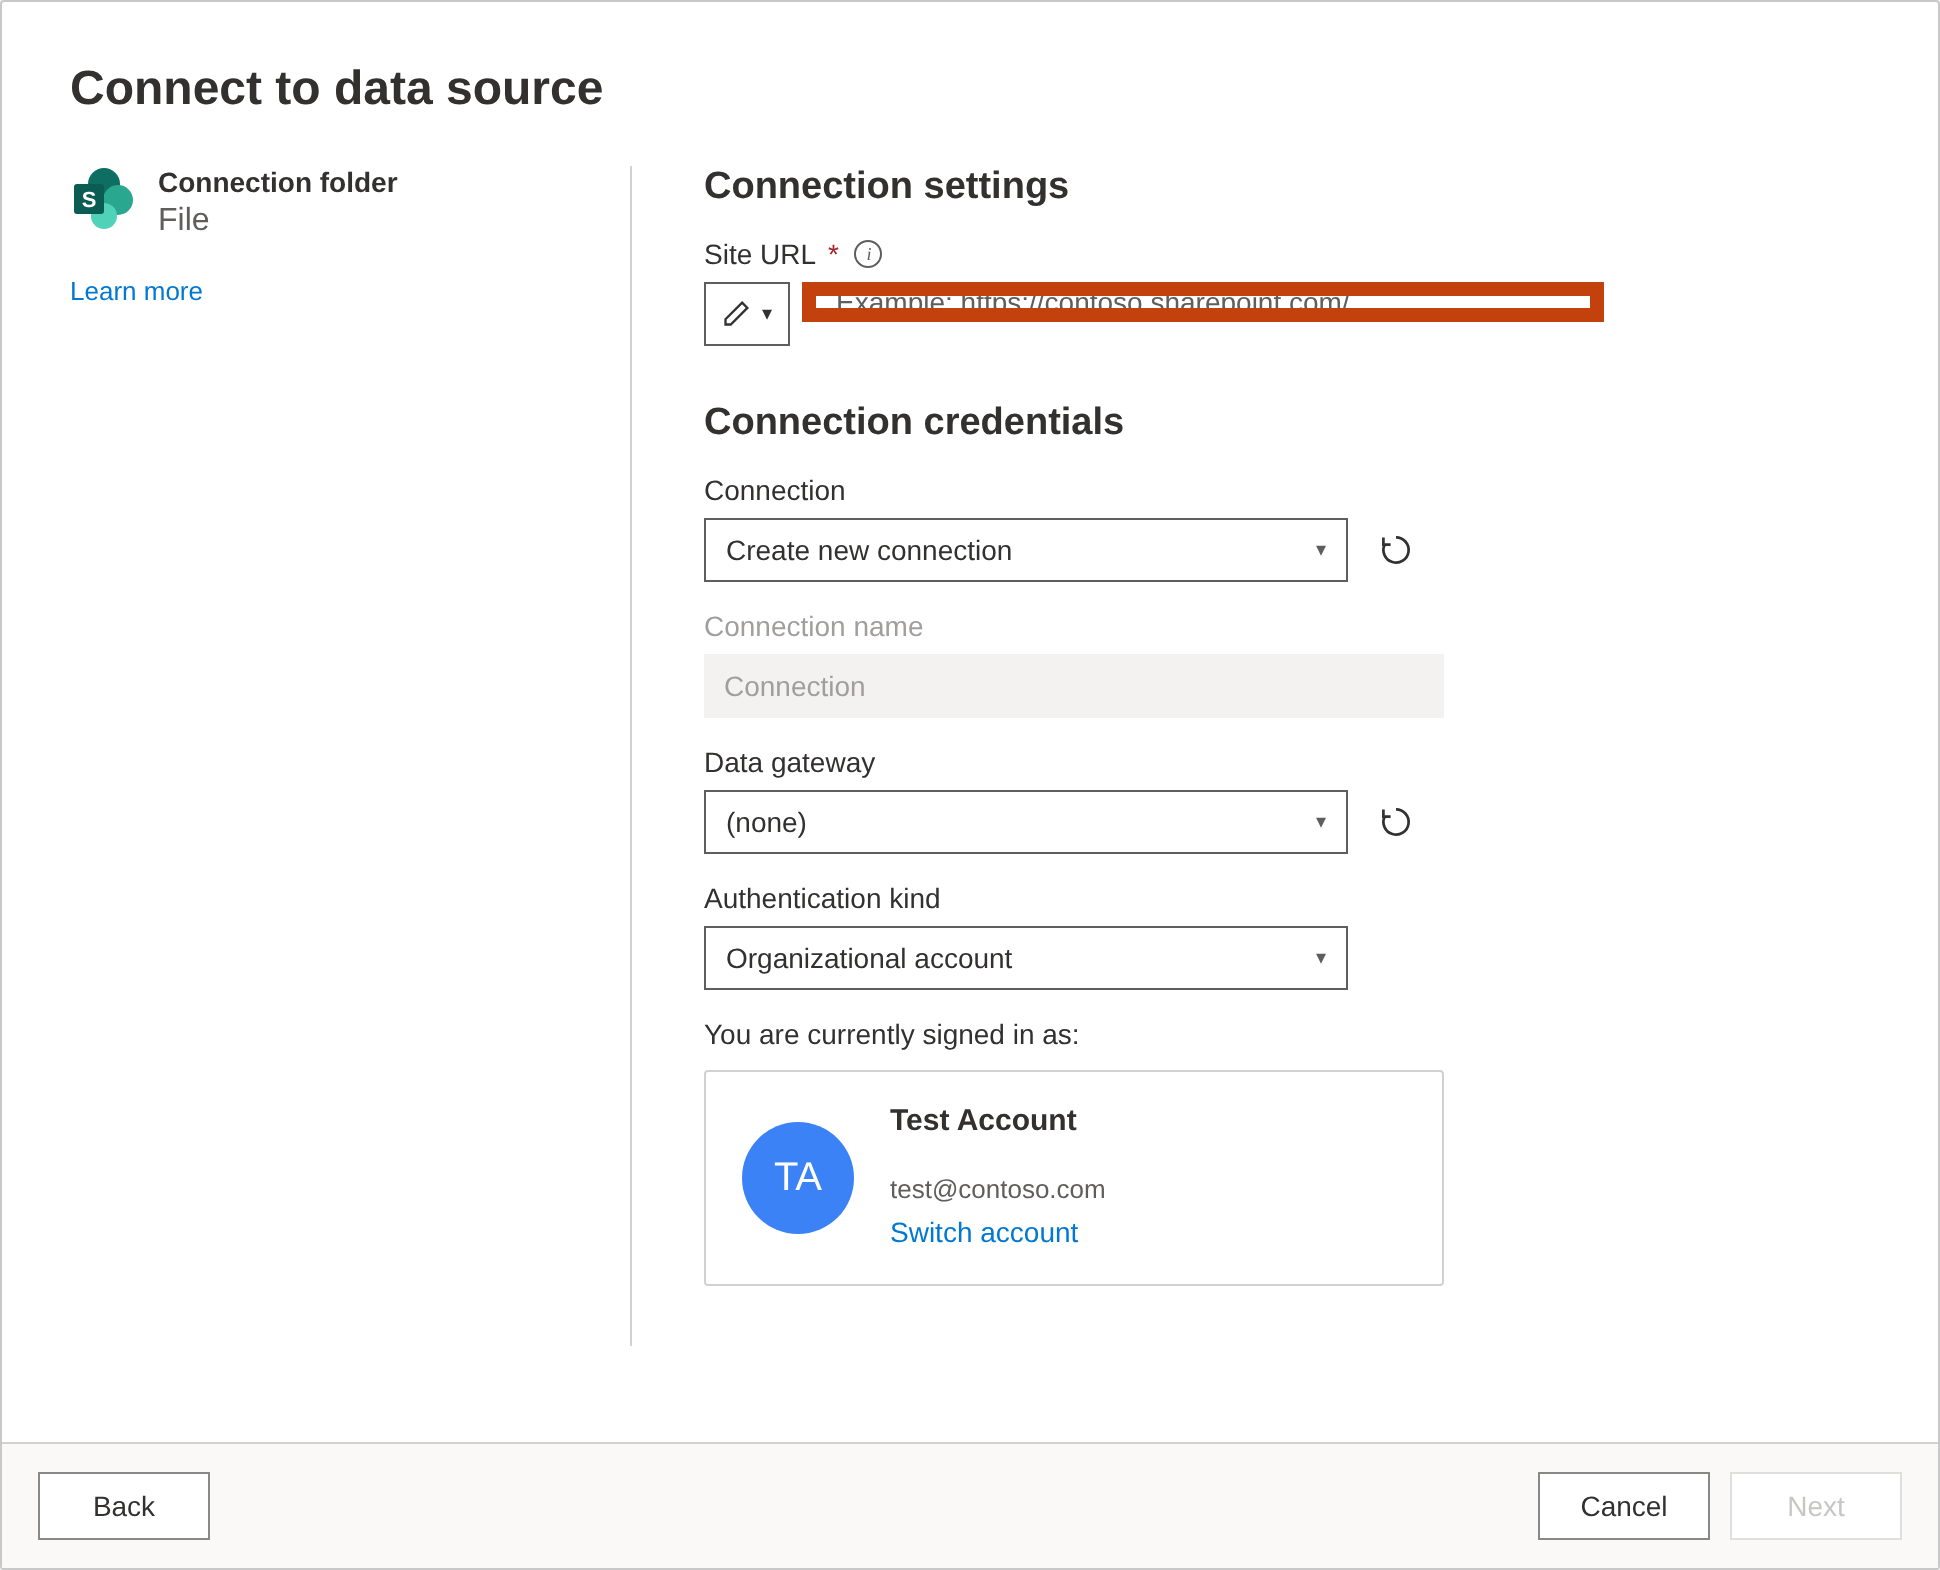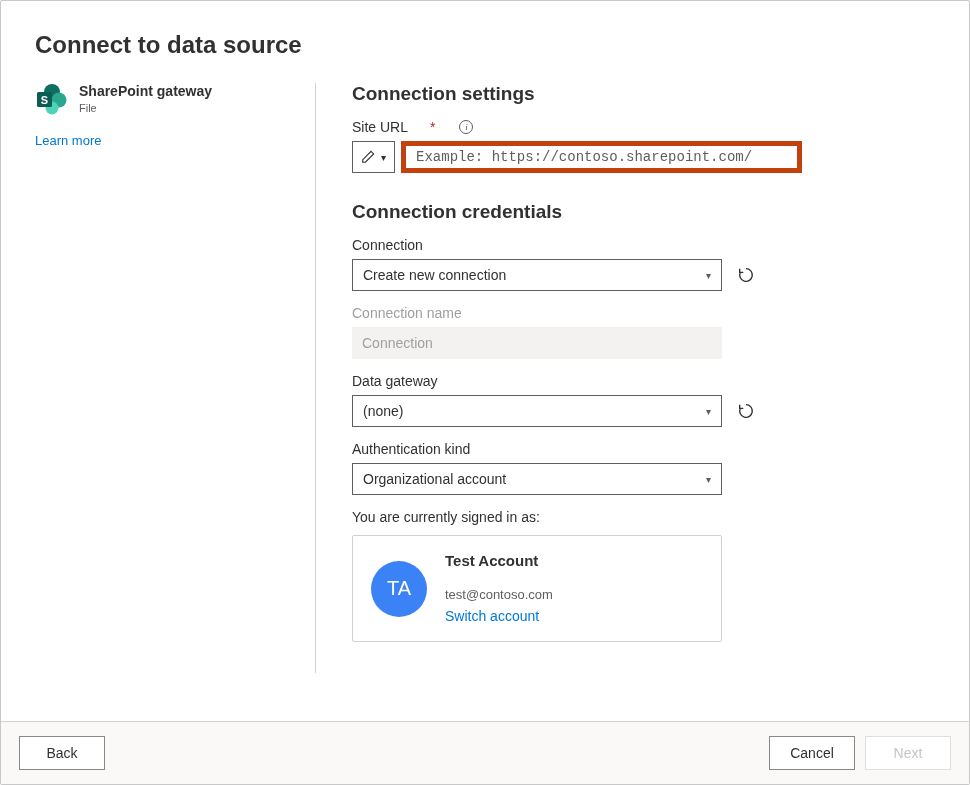--- a/index.html
+++ b/index.html
@@ -65,21 +65,21 @@
     height: 32px;
     flex-shrink: 0;
   }
   .source-title {
     font-size: 14px;
     font-weight: 600;
     color: #323130;
     line-height: 1.2;
   }
   .source-sub {
-    font-size: 11px;
+    font-size: 16px;
     color: #605e5c;
     margin-top: 2px;
   }
   .learn-more {
     display: inline-block;
     margin-top: 18px;
     font-size: 13px;
     color: #0078d4;
     text-decoration: none;
     cursor: pointer;
@@ -90,21 +90,21 @@
     color: #323130;
     margin: 0 0 14px 0;
   }
   .section-heading.second { margin-top: 28px; }
   .field-label {
     font-size: 14px;
     color: #323130;
     margin-bottom: 6px;
     display: flex;
     align-items: center;
-    gap: 20px;
+    gap: 4px;
   }
   .field-label.disabled { color: #a19f9d; }
   .req { color: #a4262c; margin-left: 2px; }
   .info-icon {
     width: 14px; height: 14px;
     border: 1px solid #605e5c;
     border-radius: 50%;
     display: inline-flex;
     align-items: center;
     justify-content: center;
@@ -129,39 +129,39 @@
     padding: 0 8px;
     height: 32px;
     background: #fff;
     cursor: pointer;
     font-size: 14px;
   }
   .edit-dropdown svg.pencil { width:14px; height:14px; }
   .chev { font-size: 10px; color: #323130; }
   .text-input {
     flex: 1;
-    height: 32px;
-    border: 5px solid #c2410c;
+    height: 20px;
+    border: 7px solid #c2410c;
     padding: 0 10px;
     font-size: 14px;
-    font-family: Liberation Mono, monospace;
+    font-family: Liberation Sans, sans-serif;
     color: #323130;
     min-width: 0;
   }
   .text-input::placeholder { color: #605e5c; }
   .max-w { max-width: 450px; }
 
   .select-row {
     display: flex;
     align-items: center;
     gap: 14px;
     margin-bottom: 14px;
   }
   .select-box {
-    width: 370px;
+    width: 322px;
     height: 32px;
     border: 1px solid #605e5c;
     background: #fff;
     display: flex;
     align-items: center;
     justify-content: space-between;
     padding: 0 10px;
     font-size: 14px;
     color: #323130;
     cursor: pointer;
@@ -257,21 +257,21 @@
       <div class="left-col">
         <div class="source-row">
           <svg class="sp-icon" viewBox="0 0 32 32">
             <circle cx="17" cy="9" r="8" fill="#0f6e62"></circle>
             <circle cx="24" cy="17" r="7.5" fill="#29a88f"></circle>
             <circle cx="17" cy="25" r="6.5" fill="#4fd2b8"></circle>
             <rect x="2" y="9" width="15" height="15" rx="1.5" fill="#0b5c52"></rect>
             <text x="9.5" y="20.5" text-anchor="middle" font-size="11" font-weight="600" fill="#fff" font-family="Segoe UI, sans-serif">S</text>
           </svg>
           <div>
-            <div class="source-title">SharePoint gateway</div>
+            <div class="source-title">Connection folder</div>
             <div class="source-sub">File</div>
           </div>
         </div>
         <a class="learn-more">Learn more</a>
       </div>
 
       <div class="divider"></div>
 
       <div class="right-col">
         <div class="section-heading">Connection settings</div>

